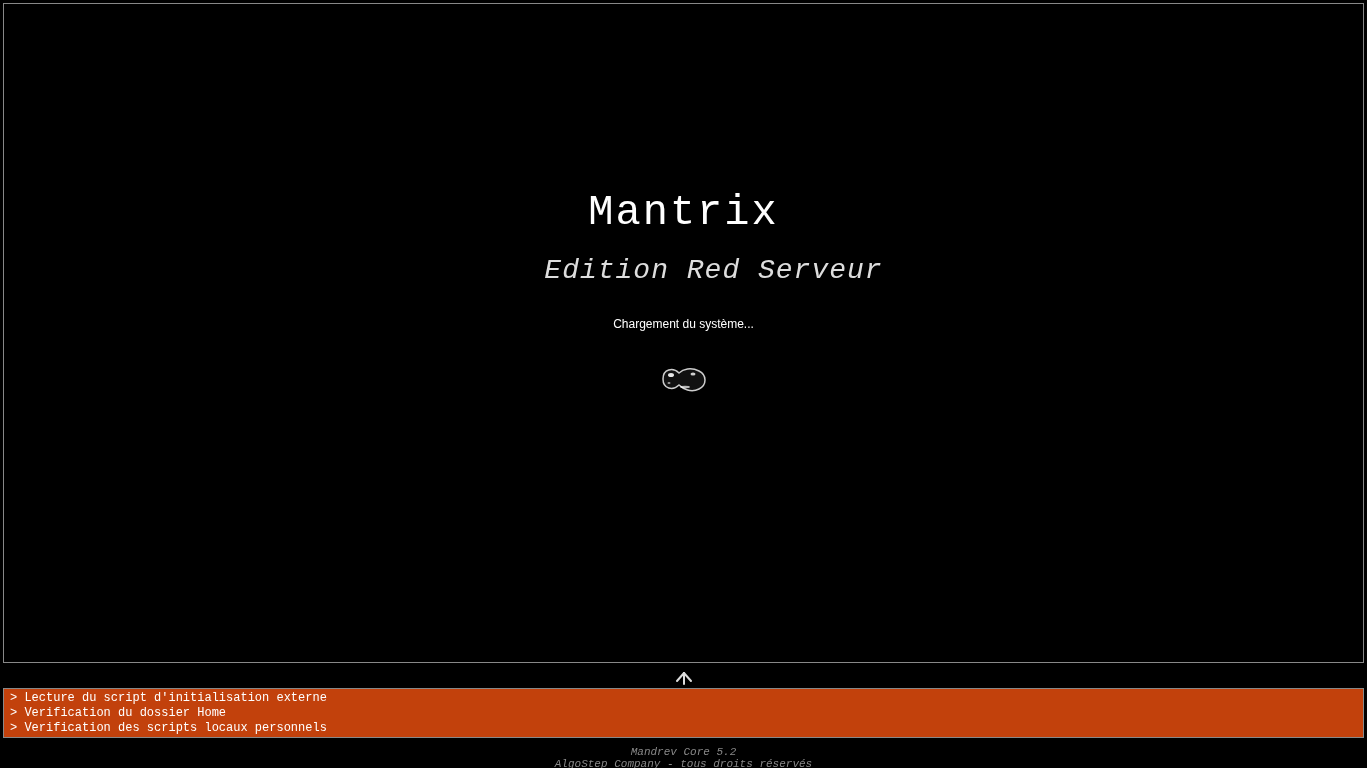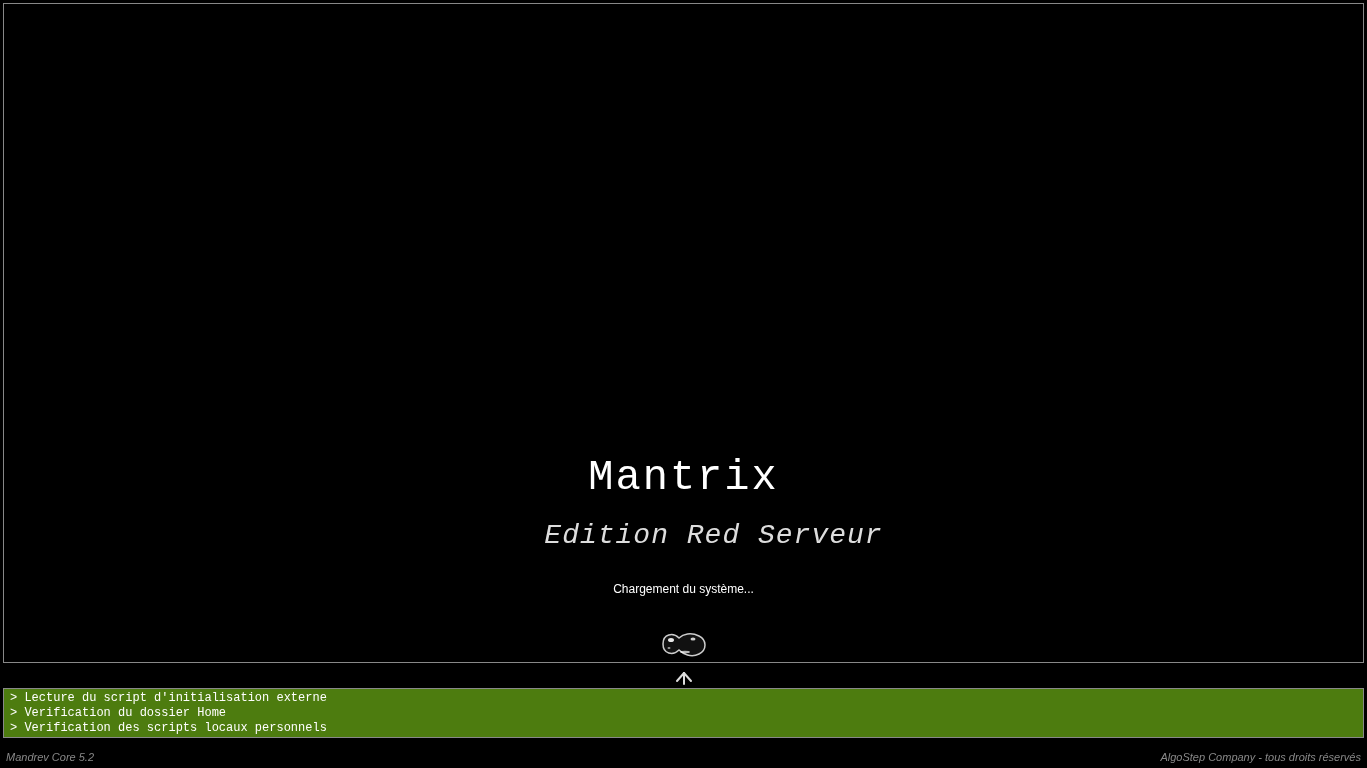--- a/index.html
+++ b/index.html
@@ -22,21 +22,21 @@
       position: absolute;
       top: 3px;
       left: 3px;
       right: 3px;
       height: 660px;
       border: 1px solid #888;
       background: #000;
       display: flex;
       flex-direction: column;
       align-items: center;
-      justify-content: flex-end;
+      justify-content: center;
     }
     
     .title-block {
       text-align: center;
       margin-top: -80px;
     }
     
     .main-title {
       font-family: "Courier New", monospace;
       font-size: 42px;
@@ -88,21 +88,21 @@
       cursor: pointer;
     }
     
     .log-panel {
       position: absolute;
       top: 688px;
       left: 3px;
       right: 3px;
       height: 50px;
       border: 1px solid #888;
-      background: #4d7c0f;
+      background: #c2410c;
       padding: 2px 6px;
       font-family: "Courier New", monospace;
       font-size: 12px;
       line-height: 15px;
       color: #fff;
       overflow: hidden;
     }
     
     .log-line {
       white-space: nowrap;
@@ -112,24 +112,25 @@
       position: absolute;
       bottom: 0;
       left: 0;
       right: 0;
       height: 22px;
       background: #000;
       display: flex;
       justify-content: space-between;
       align-items: center;
       padding: 0 6px;
-      font-family: Liberation Sans, sans-serif;
+      font-family: Liberation Mono, monospace;
       font-size: 11px;
       font-style: italic;
       color: #888;
+      flex-direction: column;
     }
     
     .footer-right {
       text-align: right;
     }
   </style>
 </head>
 <body>
 
 <div class="main-panel">

